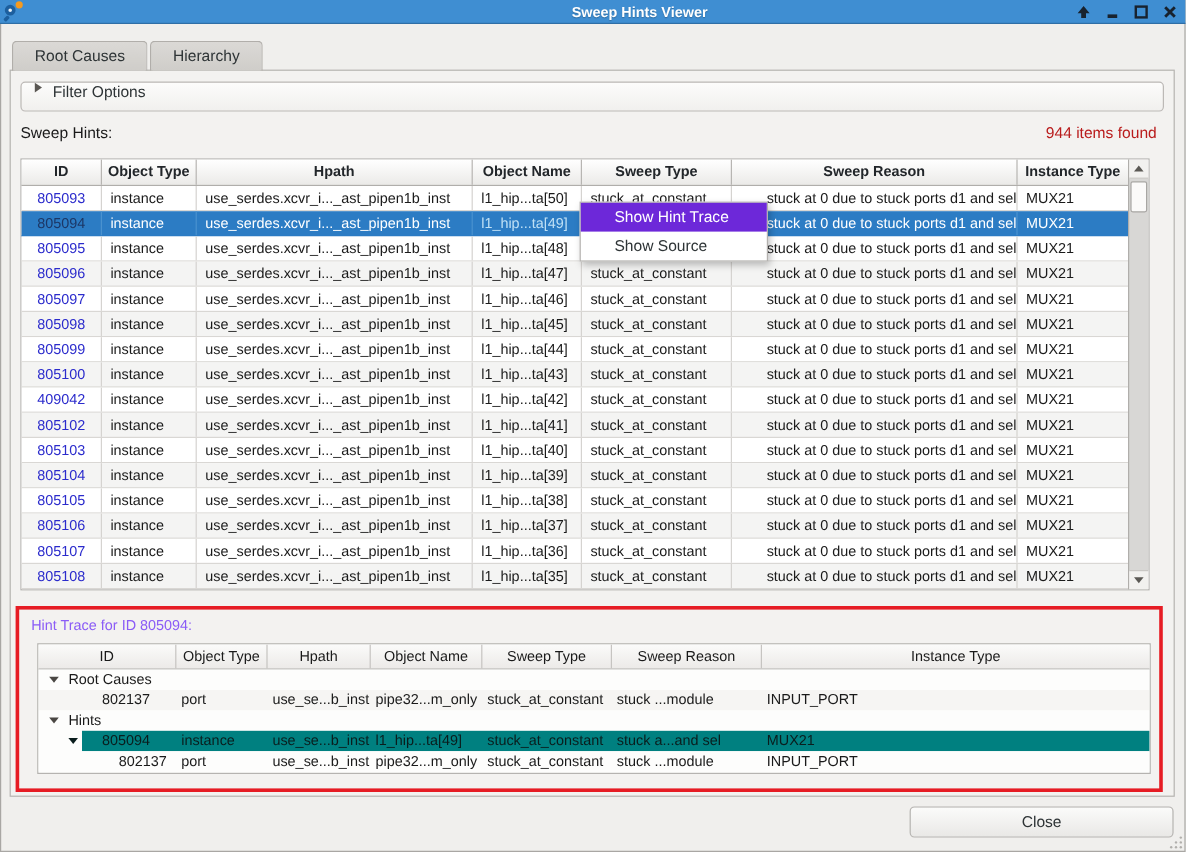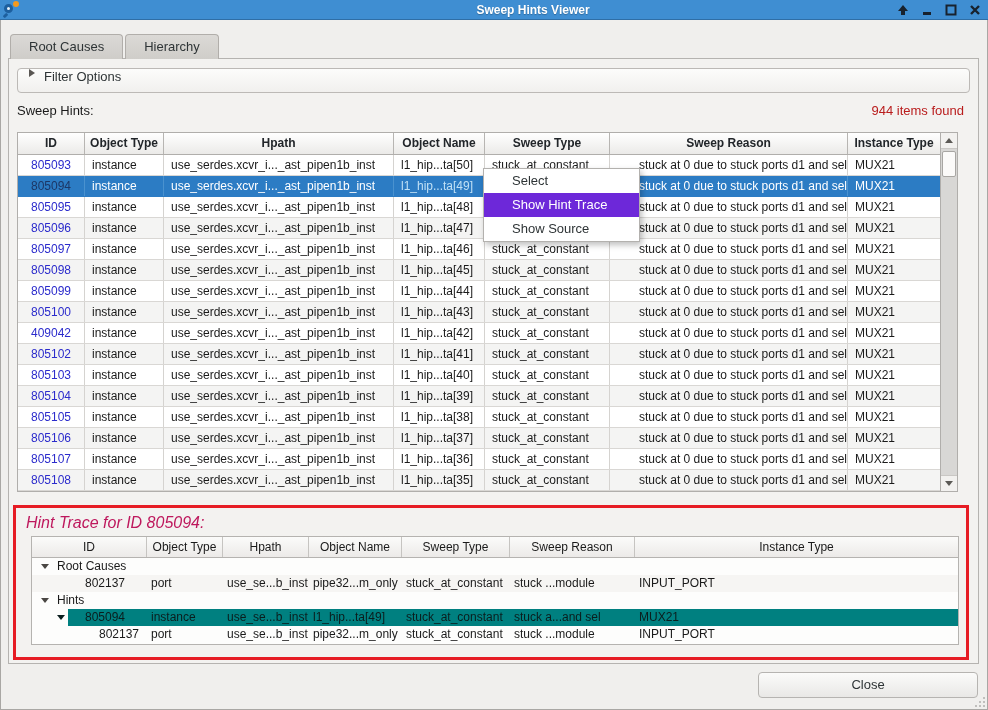--- a/index.html
+++ b/index.html
@@ -120,21 +120,21 @@
 
   
   .splitter { position:absolute; left:0; right:0; top:437px; height:7px; text-align:center; }
   .splitter span { color:#8a8884; font-size:9px; letter-spacing:2px; line-height:7px; }
 
   
   .trace-panel {
     position:absolute; left:4px; top:446px; width:956px; height:155px;
     border:3px solid #e61c24; background:#f3f2f0;
   }
-  .trace-title { position:absolute; left:10px; top:6px; font-size:16px; color:#be185d;font-style:italic; }
+  .trace-title { position:absolute; left:10px; top:6px; font-size:12px; color:#8b5cf6; }
   .trace-table {
     position:absolute; left:15px; top:28px; width:928px; height:109px;
     border:1px solid #b5b3b0; background:#fdfdfc; font-size:12px; overflow:hidden;
   }
   .trace-head { display:flex; height:21px; background:linear-gradient(#fbfbfa,#eceae8); border-bottom:1px solid #b5b3b0; }
   .trace-head .hc {
     text-align:center; line-height:20px; border-right:1px solid #c6c4c1;
     color:#1a1a1a; overflow:hidden; white-space:nowrap;
   }
   .trace-head .hc:last-child { border-right:none; }
@@ -442,21 +442,20 @@
             <div class="tc d4">stuck_at_constant</div>
             <div class="tc d5">stuck ...module</div>
             <div class="tc d6">INPUT_PORT</div>
           </div>
         </div>
     </div>
   </div>
 </div>
 
 <div class="context-menu">
-    <div class="menu-item">Select</div>
     <div class="menu-item hl">Show Hint Trace</div>
     <div class="menu-item">Show Source</div>
   </div>
 
 <div class="close-btn">Close</div>
 <div class="resize-grip">
   <i style="right:0;bottom:0"></i>
     <i style="right:4px;bottom:0"></i>
     <i style="right:8px;bottom:0"></i>
   <i style="right:0;bottom:4px"></i>

